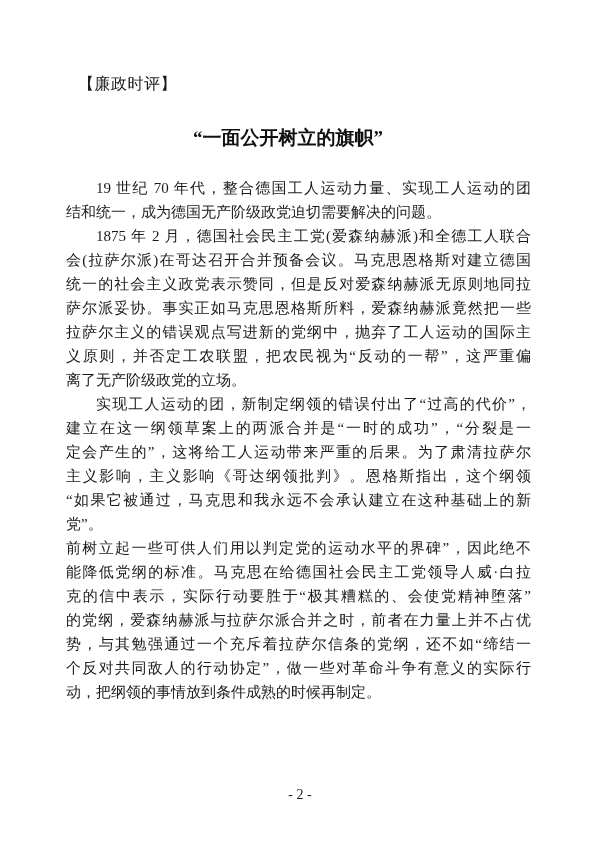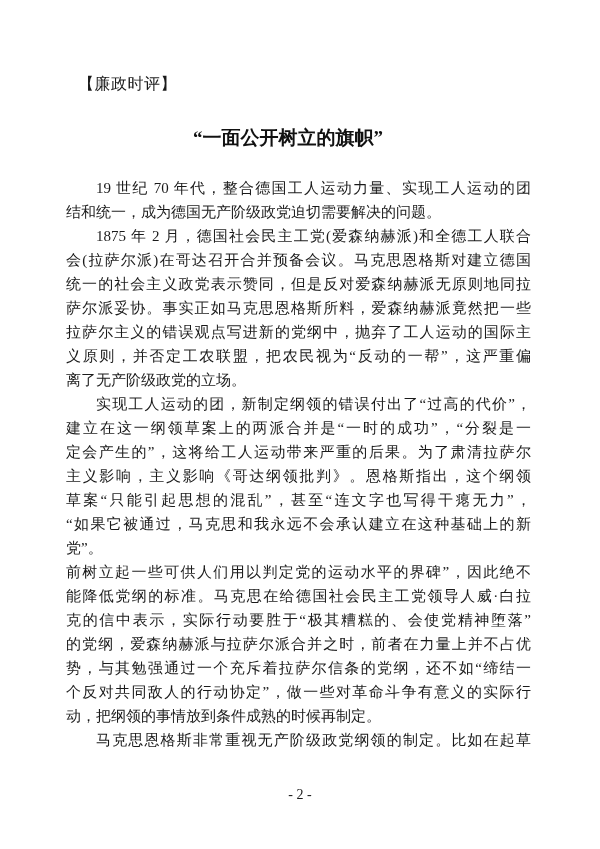--- a/index.html
+++ b/index.html
@@ -86,27 +86,25 @@
       <div class="line fill">会(拉萨尔派)在哥达召开合并预备会议。马克思恩格斯对建立德国</div>
       <div class="line fill">统一的社会主义政党表示赞同，但是反对爱森纳赫派无原则地同拉</div>
       <div class="line fill">萨尔派妥协。事实正如马克思恩格斯所料，爱森纳赫派竟然把一些</div>
       <div class="line fill">拉萨尔主义的错误观点写进新的党纲中，抛弃了工人运动的国际主</div>
       <div class="line fill">义原则，并否定工农联盟，把农民视为“反动的一帮”，这严重偏</div>
       <div class="line">离了无产阶级政党的立场。</div>
       <div class="line first fill">实现工人运动的团，新制定纲领的错误付出了“过高的代价”，</div>
       <div class="line fill">建立在这一纲领草案上的两派合并是“一时的成功”，“分裂是一</div>
       <div class="line fill">定会产生的”，这将给工人运动带来严重的后果。为了肃清拉萨尔</div>
       <div class="line fill">主义影响，主义影响《哥达纲领批判》。恩格斯指出，这个纲领</div>
-      <div class="line fill">草案“只能引起思想的混乱”，甚至“连文字也写得干瘪无力”，</div>
       <div class="line fill">“如果它被通过，马克思和我永远不会承认建立在这种基础上的新</div>
       <div class="line">党”。</div>
       <div class="line fill">前树立起一些可供人们用以判定党的运动水平的界碑”，因此绝不</div>
       <div class="line fill">能降低党纲的标准。马克思在给德国社会民主工党领导人威·白拉</div>
       <div class="line fill">克的信中表示，实际行动要胜于“极其糟糕的、会使党精神堕落”</div>
       <div class="line fill">的党纲，爱森纳赫派与拉萨尔派合并之时，前者在力量上并不占优</div>
       <div class="line fill">势，与其勉强通过一个充斥着拉萨尔信条的党纲，还不如“缔结一</div>
       <div class="line fill">个反对共同敌人的行动协定”，做一些对革命斗争有意义的实际行</div>
       <div class="line">动，把纲领的事情放到条件成熟的时候再制定。</div>
-      <div class="line first fill">马克思恩格斯非常重视无产阶级政党纲领的制定。比如在起草</div>
     </div>
 
   <div class="page-number">- 2 -</div>
 </div>
 
 </body></html>

